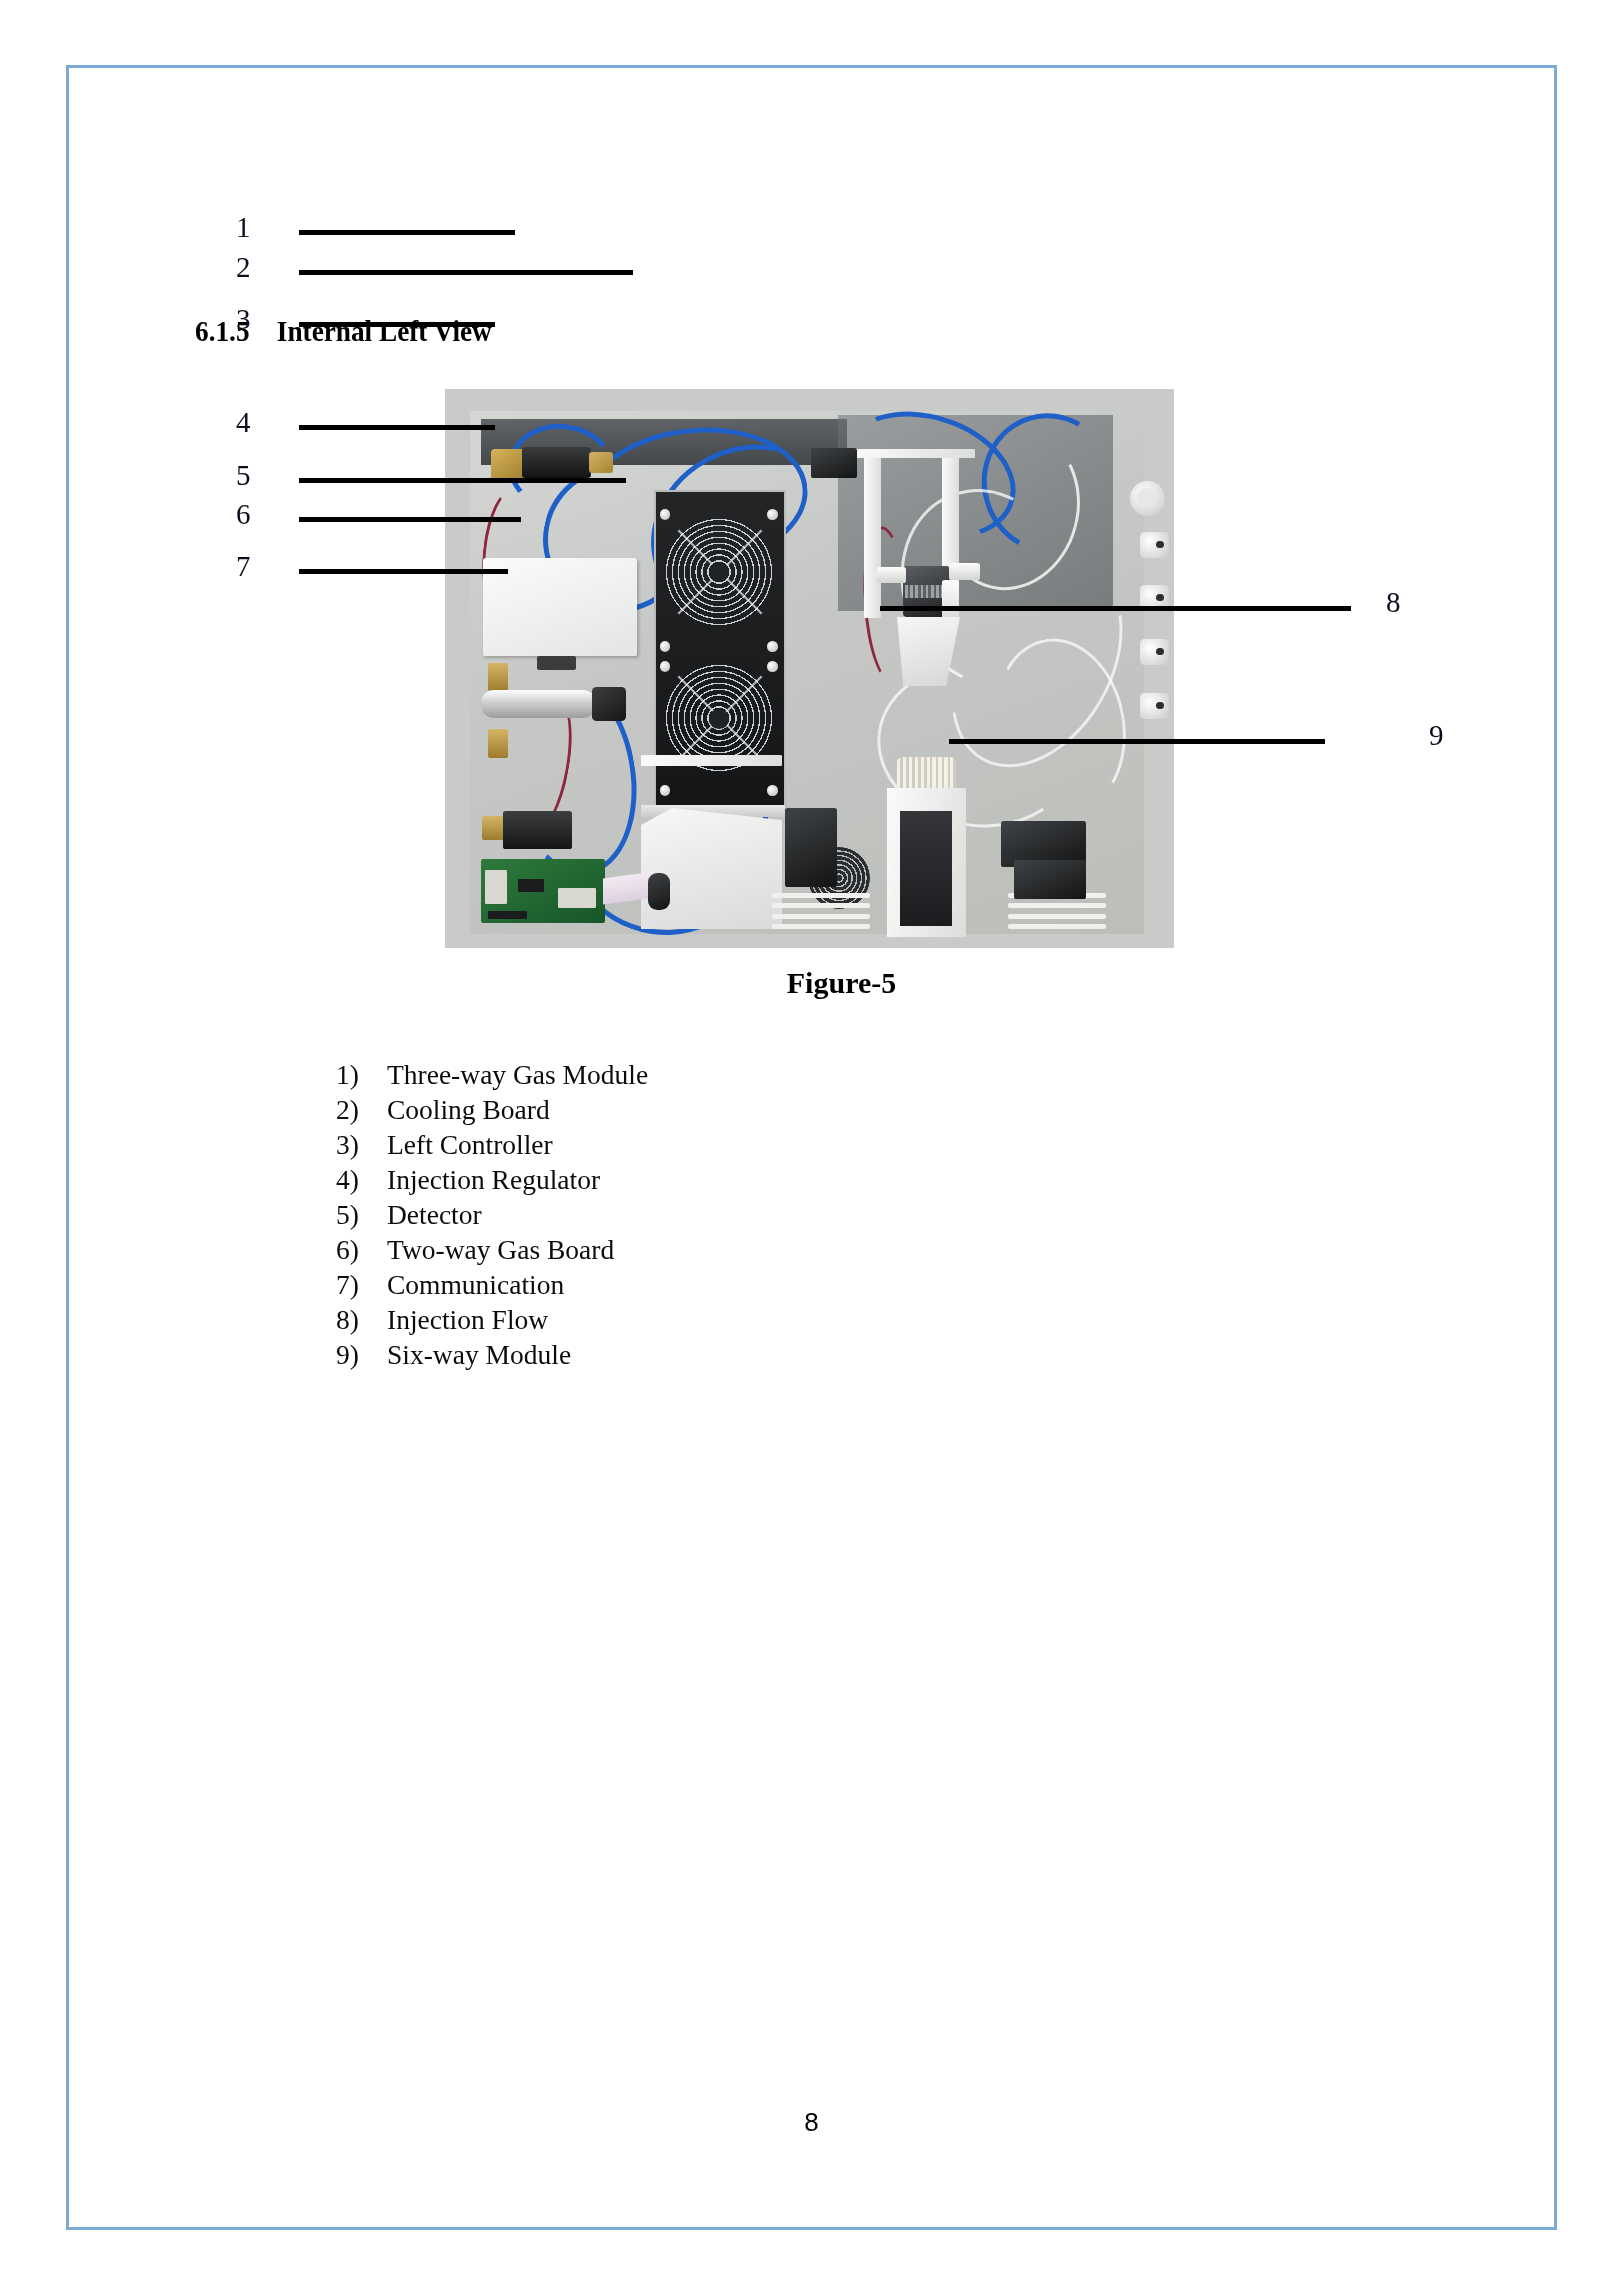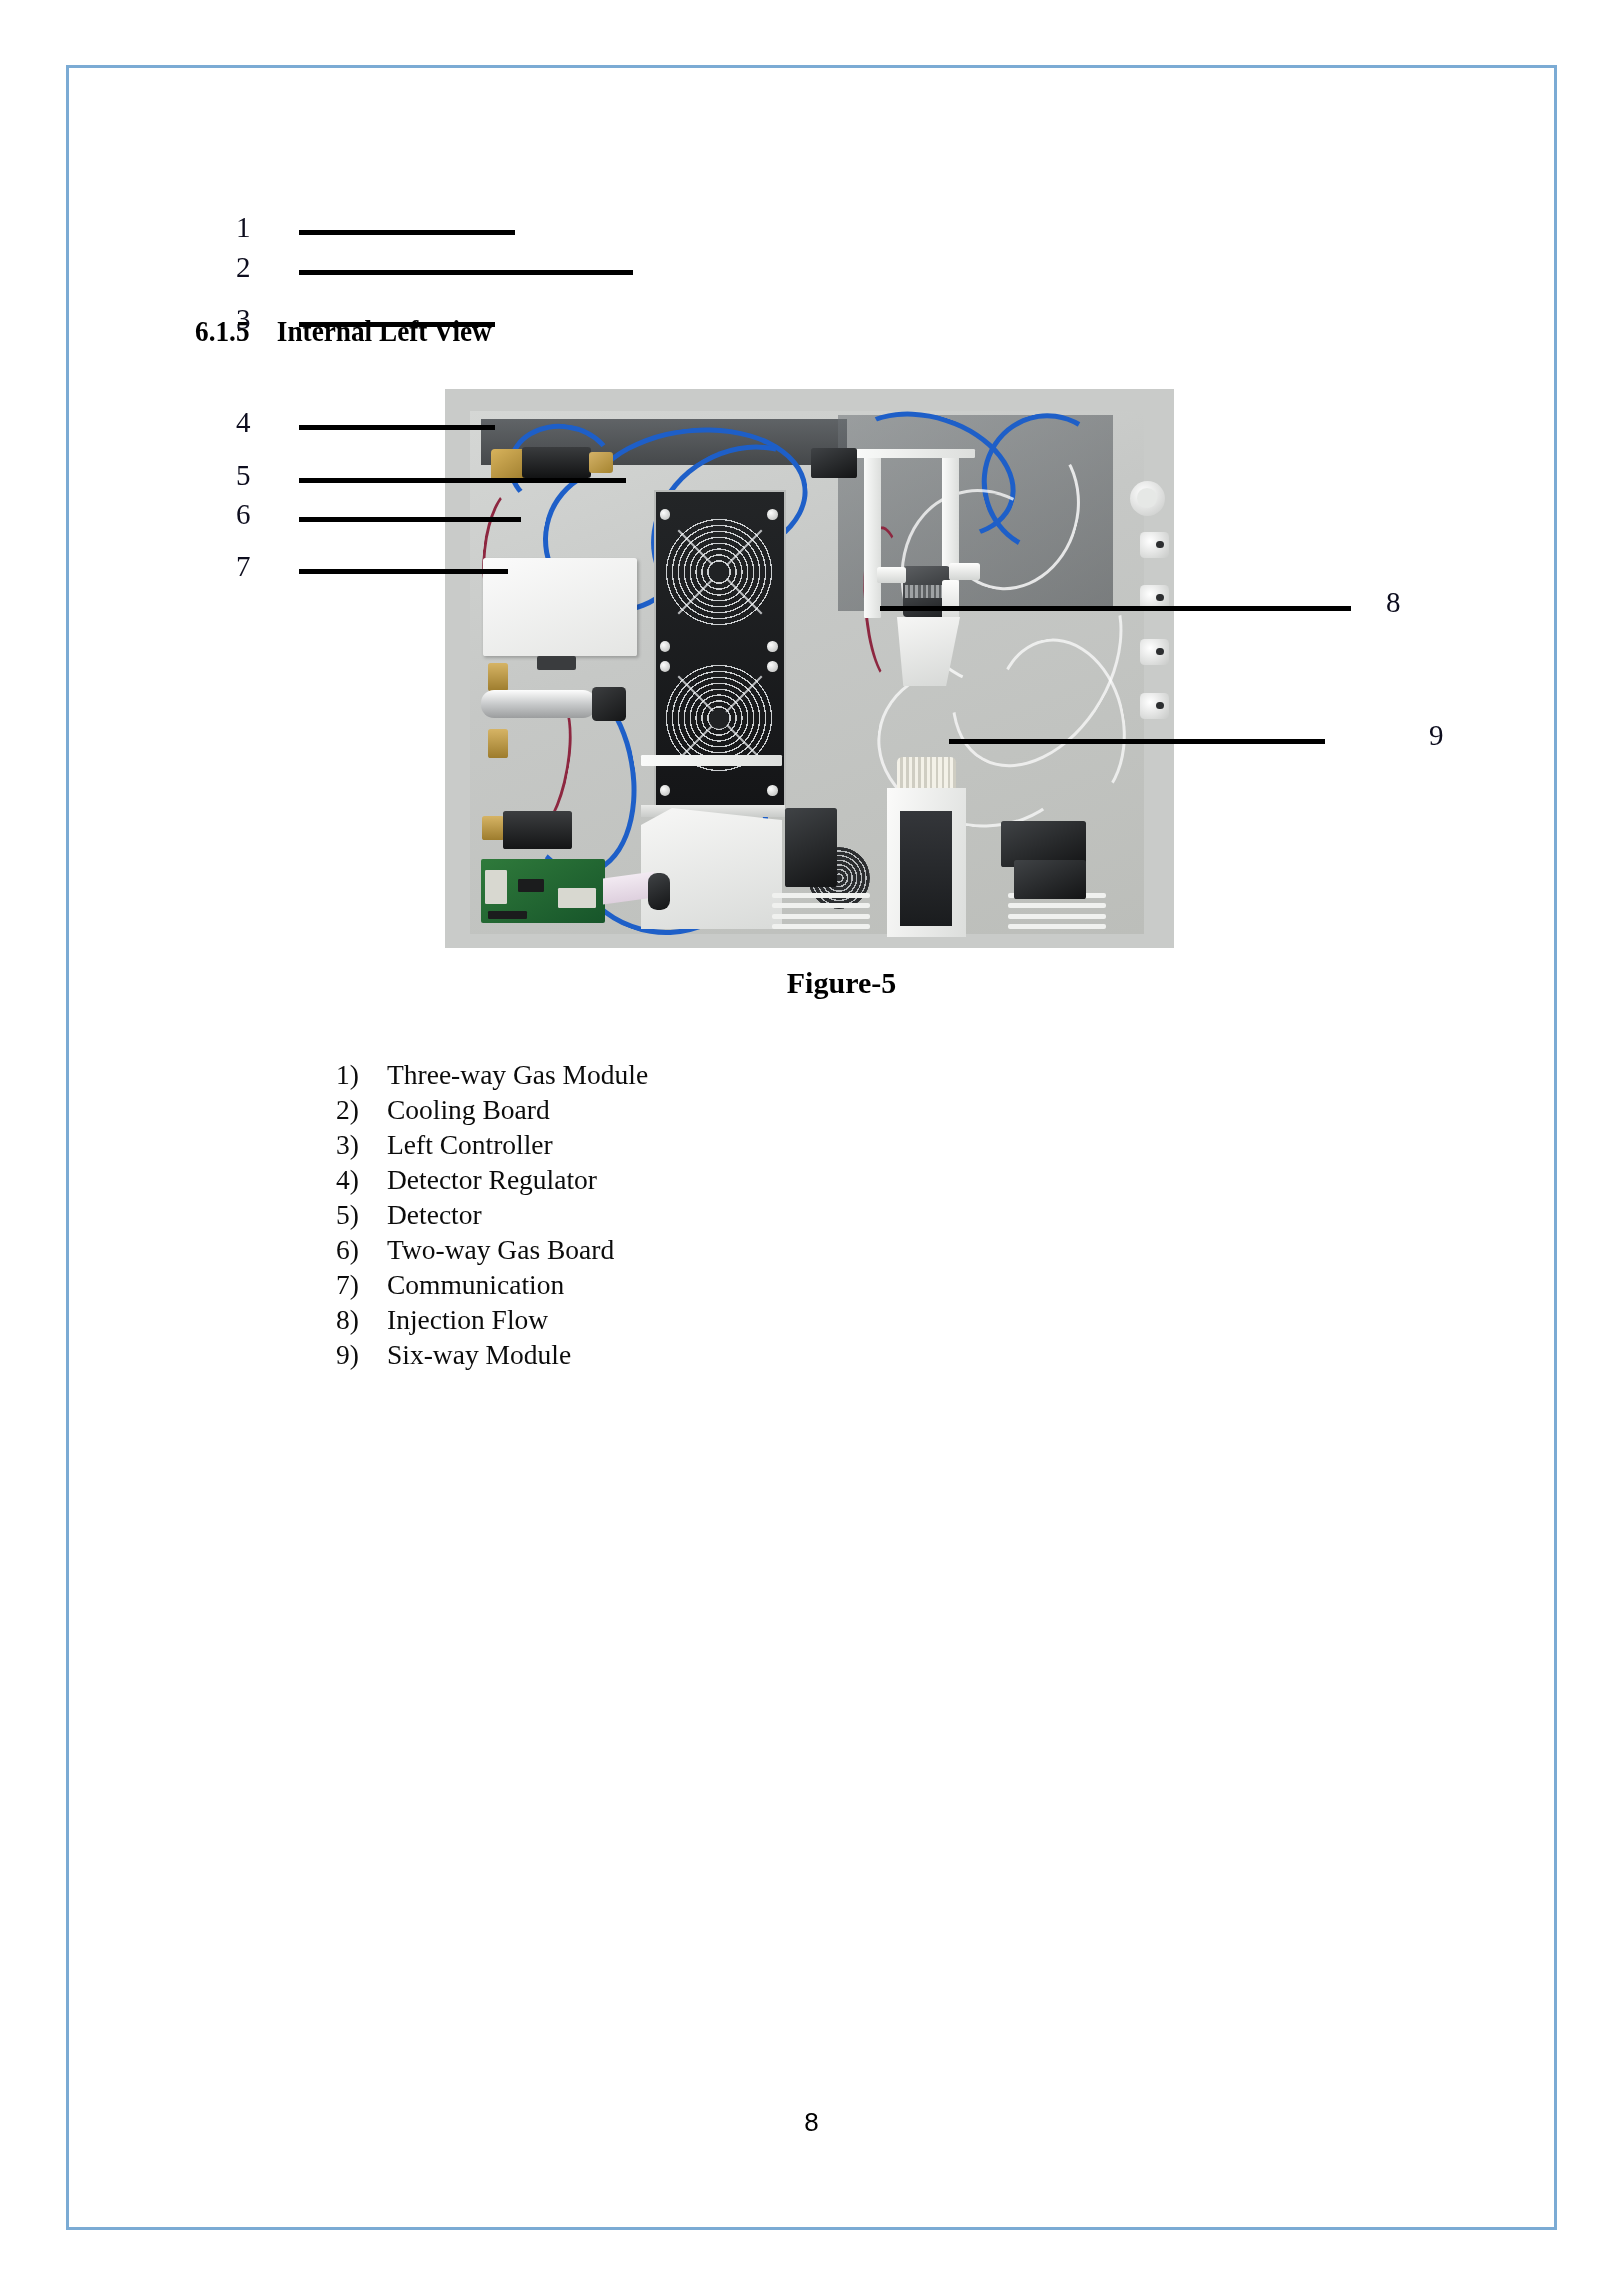--- a/index.html
+++ b/index.html
@@ -481,21 +481,21 @@
     <div class="legend-row">
       <span class="lnum">2)</span>
       <span class="ltext">Cooling Board</span>
     </div>
     <div class="legend-row">
       <span class="lnum">3)</span>
       <span class="ltext">Left Controller</span>
     </div>
     <div class="legend-row">
       <span class="lnum">4)</span>
-      <span class="ltext">Detector Regulator</span>
+      <span class="ltext">Injection Regulator</span>
     </div>
     <div class="legend-row">
       <span class="lnum">5)</span>
       <span class="ltext">Detector</span>
     </div>
     <div class="legend-row">
       <span class="lnum">6)</span>
       <span class="ltext">Two-way Gas Board</span>
     </div>
     <div class="legend-row">

